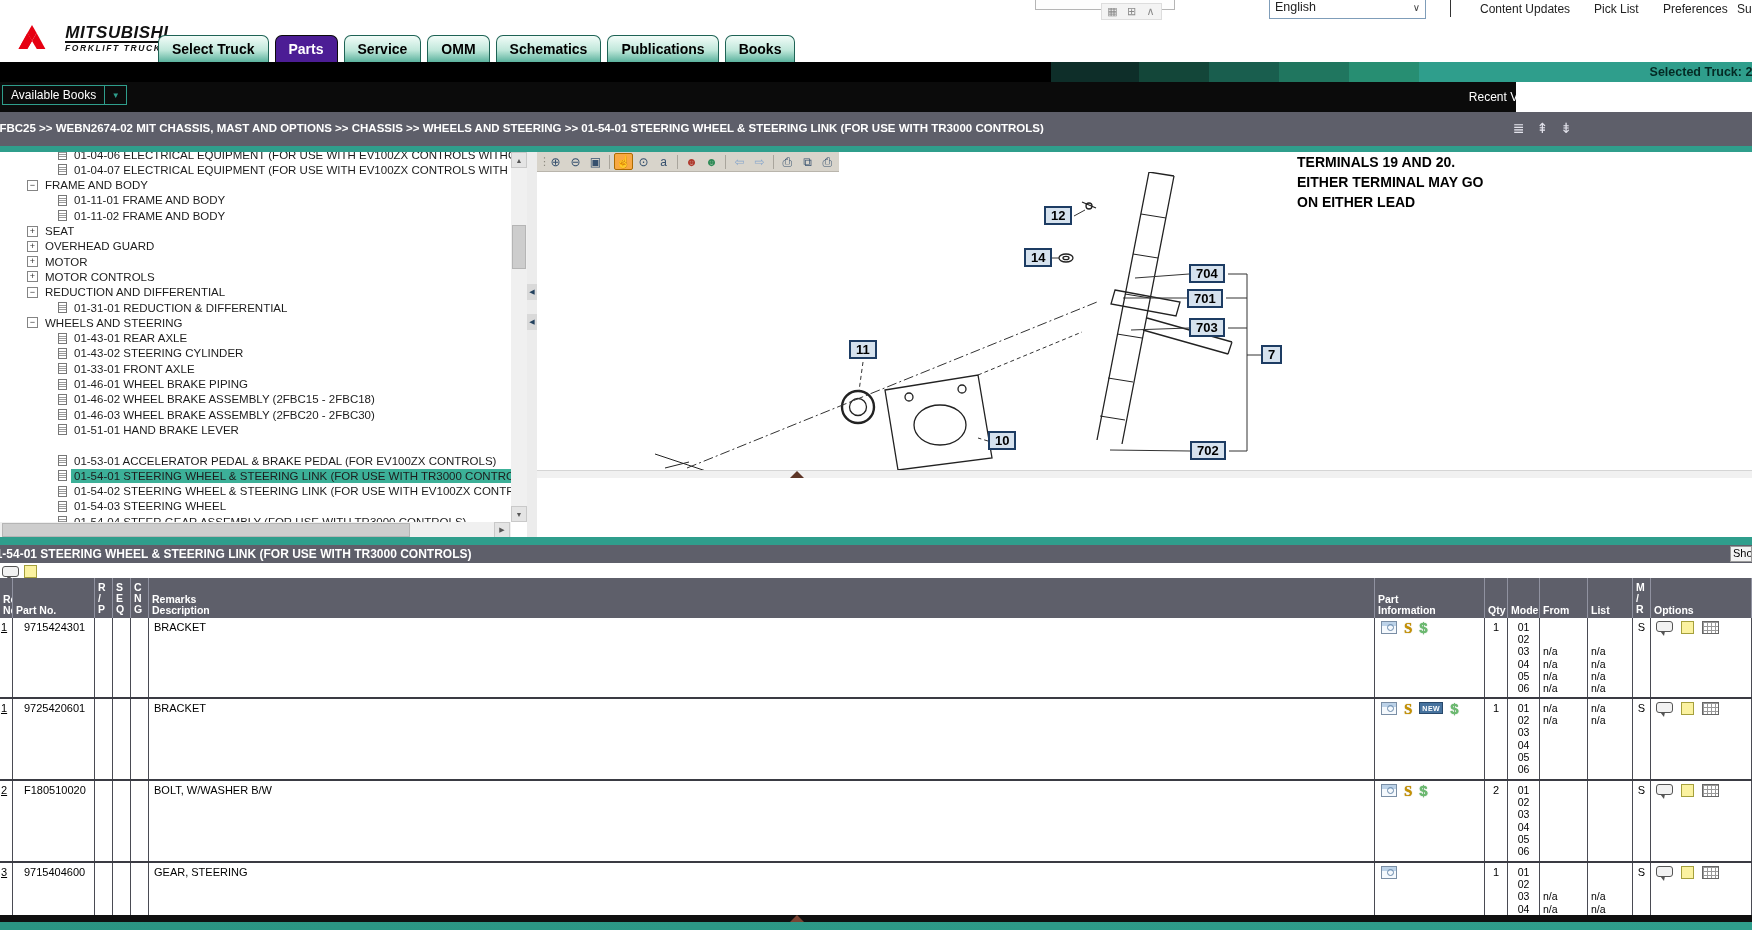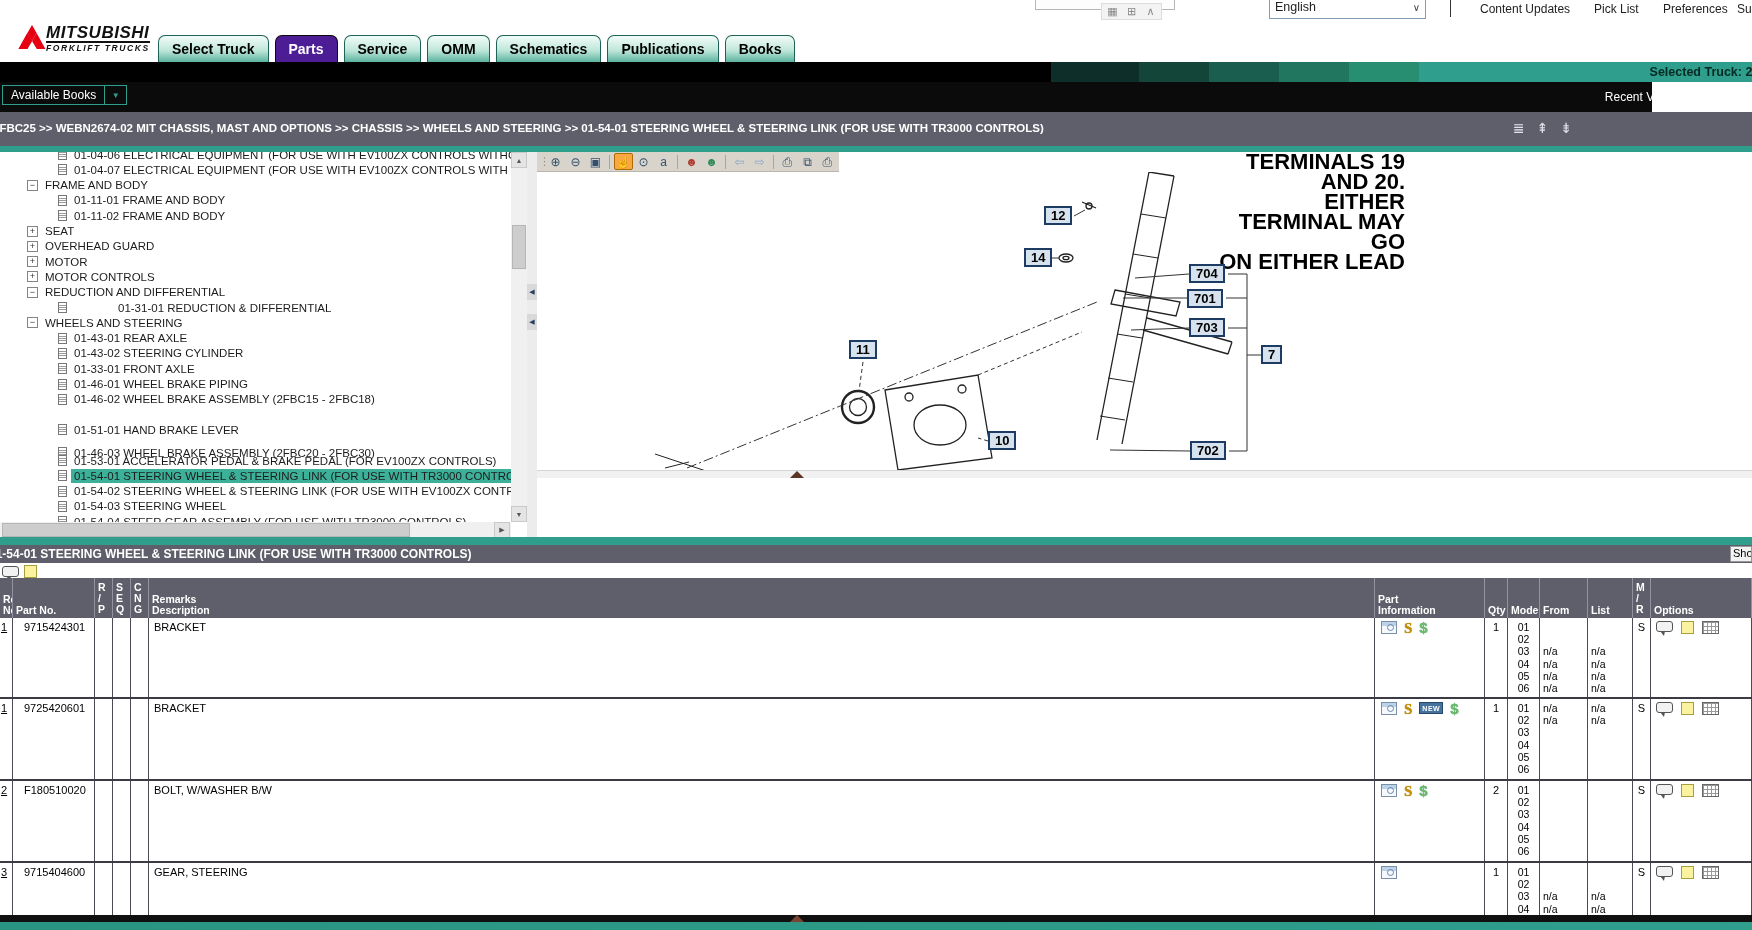--- a/index.html
+++ b/index.html
@@ -3,21 +3,21 @@
 <meta charset="utf-8">
 <style>
   * { margin:0; padding:0; box-sizing:border-box; }
   html,body { background:#888; }
   body { font-family:"Liberation Sans", sans-serif; }
   #app { position:relative; width:1752px; height:930px; background:#fff; overflow:hidden; margin:0 auto; }
   .abs { position:absolute; }
 
   
   #topbar { left:0; top:0; width:1752px; height:62px; background:#fff; }
-  #logo { left:18px; top:24px; display:flex; gap:0; align-items:flex-start; }
+  #logo { left:18px; top:24px; display:flex; gap:19px; align-items:flex-start;text-align:center; }
   #logo-text { line-height:1; }
   #logo-brand { font-size:17px; font-weight:bold; letter-spacing:0.5px; color:#111; border-bottom:2px solid #111; font-style:italic; }
   #logo-sub { font-size:8.5px; font-weight:bold; letter-spacing:1.6px; color:#111; margin-top:1px; font-style:italic; }
   #tab-bar { left:158px; top:35px; display:flex; gap:6px; align-items:flex-end; }
   .tab { height:27px; padding:0 13px; display:flex; align-items:center; font-size:14px; font-weight:bold; color:#000;
          background:linear-gradient(180deg,#f2fcf8 0%,#bfe7da 55%,#5cb39e 100%);
          border:1px solid #1e6355; border-bottom:none; border-radius:7px 7px 0 0; cursor:pointer; }
   .tab.active { background:#4c1d95; color:#fff; border-color:#0b0b0b; }
   #top-right-links { left:0; top:0; width:1752px; height:24px; font-size:12px; color:#222; }
   .toplink { position:absolute; top:2px; cursor:pointer; white-space:nowrap; }
@@ -26,21 +26,21 @@
   .mini-ico { font-size:11px; color:#8a8a8a; width:15px; text-align:center; cursor:pointer; }
   #lang-select { left:1269px; top:-5px; width:157px; height:24px; background:#fff; border:1px solid #7f9db9; font-size:12.5px; color:#222;
                  display:flex; align-items:center; justify-content:space-between; padding:0 5px; cursor:pointer; }
   #lang-caret { color:#444; font-size:10px; }
   #links-divider { left:1450px; top:0px; width:1px; height:17px; background:#333; }
 
   
   #truck-bar { left:0; top:62px; width:1752px; height:20px;
     background:linear-gradient(90deg,#000 0%,#000 60%,#0e2e29 60% 65%,#134639 65% 69%,#195e4e 69% 73%,#20765f 73% 77%,#278e72 77% 81%,#2f9e8c 81% 100%); }
   #truck-label { position:absolute; right:-40px; top:3px; font-size:12.5px; color:#042a24; font-weight:bold; white-space:nowrap; }
-  #books-bar { left:0; top:82px; width:1652px; height:30px; background:#0b0b0b; }
+  #books-bar { left:0; top:82px; width:1516px; height:30px; background:#0b0b0b; }
   #books-btn { position:absolute; left:2px; top:3px; height:20px; display:flex; cursor:pointer; }
   #books-btn-label { border:1px solid #2f9e8c; color:#fff; font-size:12px; display:flex; align-items:center; padding:0 8px; background:#0b0b0b; }
   #books-btn-arrow { border:1px solid #2f9e8c; border-left:none; width:22px; display:flex; align-items:center; justify-content:center; color:#2f9e8c; font-size:8px; background:#0b0b0b; }
   #recent-label { position:absolute; right:-26px; top:8px; color:#fff; font-size:12px; white-space:nowrap; }
 
   
   #breadcrumb-bar { left:0; top:112px; width:1752px; height:34px; background:#5e5f6a; overflow:hidden; }
   #breadcrumb-text { position:absolute; left:-7px; top:10px; color:#fff; font-size:11.5px; font-weight:bold; white-space:nowrap; }
   #breadcrumb-icons { position:absolute; right:180px; top:8px; display:flex; gap:12px; }
   .bc-ico { color:#e3e3ec; font-size:14px; line-height:16px; cursor:pointer; }
@@ -67,21 +67,21 @@
   #splitter { left:527px; top:152px; width:10px; height:385px; background:#ececec; }
   .split-arrow { position:absolute; left:0; width:10px; height:16px; background:#d9d9d9; color:#23415e; font-size:7px; display:flex; align-items:center; justify-content:center; cursor:pointer; }
 
   
   #diagram-toolbar { left:537px; top:152px; width:302px; height:20px; background:#d8d4cb; border-bottom:1px solid #b9b5ac; display:flex; align-items:center; padding:0 2px; gap:1px; }
   .tb-ico { width:20px; height:17px; display:flex; align-items:center; justify-content:center; font-size:12px; color:#35506e; cursor:pointer; }
   .tb-ico.active { background:#f8a843; border:1px solid #ad6b00; border-radius:2px; }
   .tb-sep { width:1px; height:14px; background:#a9a59c; margin:0 3px; }
   .tb-grip { color:#8d897f; font-size:11px; width:6px; }
   #diagram-area { left:537px; top:172px; width:1215px; height:298px; background:#fff; }
-  #diagram-note { left:1213px; top:152px; width:192px; text-align:right; font-size:22px; font-weight:600; color:#000; line-height:20px; }
+  #diagram-note { left:1297px; top:152px; width:192px; text-align:left; font-size:14px; font-weight:600; color:#000; line-height:20px; }
   .callout { position:absolute; background:#d6e2ee; border:2px solid #1d3c63; color:#000; font-size:13px; font-weight:bold;
              padding:0px 5px; line-height:15px; cursor:pointer; }
   #diagram-bottom-strip { left:537px; top:470px; width:1215px; height:8px; background:#f1f1f1; border-top:1px solid #d5d5d5; }
   .tri-up { position:absolute; width:0; height:0; border-left:7px solid transparent; border-right:7px solid transparent; border-bottom:7px solid #5d3526; cursor:pointer; }
 
   
   #teal-band-2 { left:0; top:537px; width:1752px; height:8px; background:#2f9e8c; }
   #parts-title-bar { left:0; top:545px; width:1752px; height:18px; background:#5e5f6a; overflow:hidden; }
   #parts-title { position:absolute; left:-11px; top:2px; color:#fff; font-size:12px; font-weight:bold; white-space:nowrap; }
   #show-btn { position:absolute; right:0; top:1px; width:22px; height:16px; background:#f2f2f2; border:1px solid #999; font-size:11px; color:#000; overflow:hidden; padding-left:2px; white-space:nowrap; cursor:pointer; }
@@ -227,21 +227,21 @@
         <span class="lbl">MOTOR</span>
       </div>
       <div class="tree-row indent1" style="top: 117.4px;">
         <span class="expander">+</span>
         <span class="lbl">MOTOR CONTROLS</span>
       </div>
       <div class="tree-row indent1" style="top: 132.7px;">
         <span class="expander">−</span>
         <span class="lbl">REDUCTION AND DIFFERENTIAL</span>
       </div>
-      <div class="tree-row indent2" style="top: 148px; gap: 44px;">
+      <div class="tree-row indent2" style="top: 148px;">
         <span class="doc-ico"></span>
         <span class="lbl">01-31-01 REDUCTION &amp; DIFFERENTIAL</span>
       </div>
       <div class="tree-row indent1" style="top: 163.3px;">
         <span class="expander">−</span>
         <span class="lbl">WHEELS AND STEERING</span>
       </div>
       <div class="tree-row indent2" style="top: 178.6px;">
         <span class="doc-ico"></span>
         <span class="lbl">01-43-01 REAR AXLE</span>
@@ -255,21 +255,21 @@
         <span class="lbl">01-33-01 FRONT AXLE</span>
       </div>
       <div class="tree-row indent2" style="top: 224.5px;">
         <span class="doc-ico"></span>
         <span class="lbl">01-46-01 WHEEL BRAKE PIPING</span>
       </div>
       <div class="tree-row indent2" style="top: 239.8px;">
         <span class="doc-ico"></span>
         <span class="lbl">01-46-02 WHEEL BRAKE ASSEMBLY (2FBC15 - 2FBC18)</span>
       </div>
-      <div class="tree-row indent2" style="top: 255.1px; margin-top: 38px;">
+      <div class="tree-row indent2" style="top: 255.1px;">
         <span class="doc-ico"></span>
         <span class="lbl">01-46-03 WHEEL BRAKE ASSEMBLY (2FBC20 - 2FBC30)</span>
       </div>
       <div class="tree-row indent2" style="top: 270.4px;">
         <span class="doc-ico"></span>
         <span class="lbl">01-51-01 HAND BRAKE LEVER</span>
       </div>
       <div class="tree-row indent2" style="top: 301px;">
         <span class="doc-ico"></span>
         <span class="lbl">01-53-01 ACCELERATOR PEDAL &amp; BRAKE PEDAL (FOR EV100ZX CONTROLS)</span>

